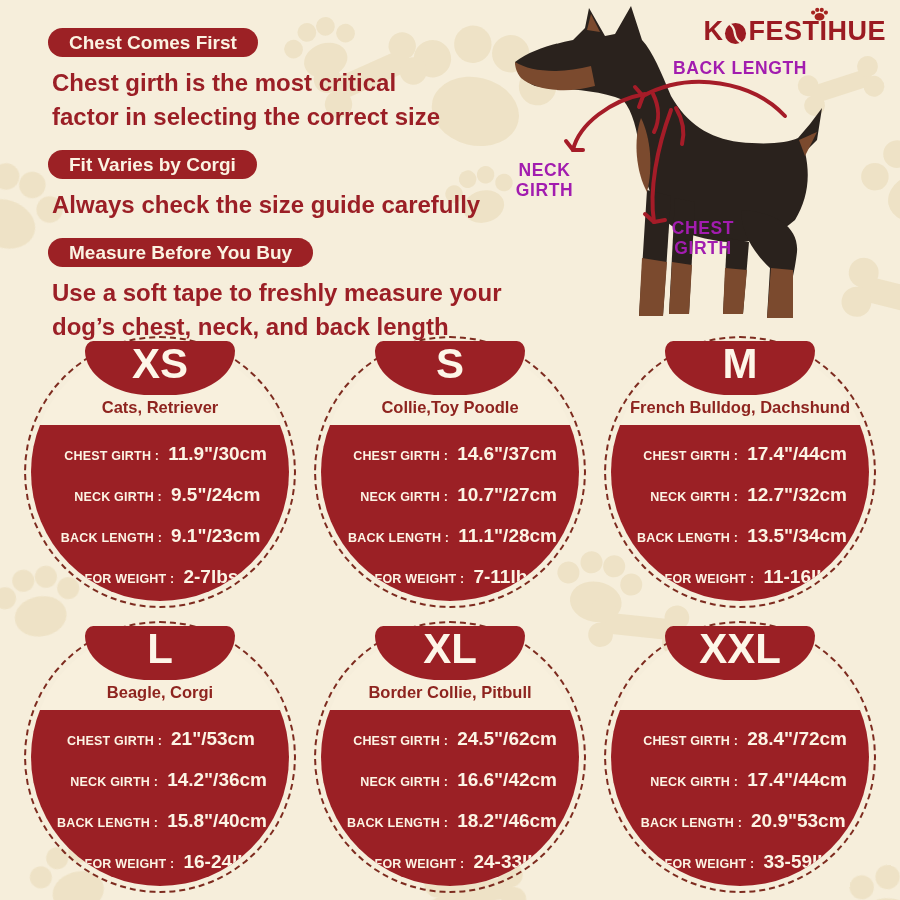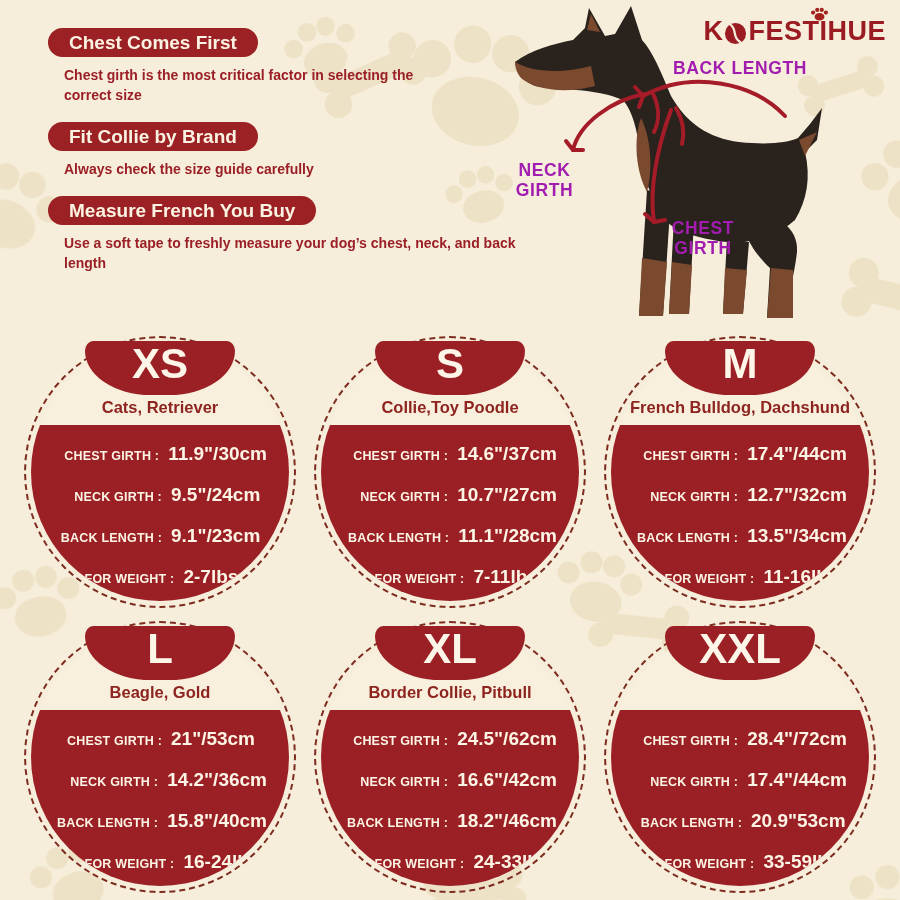--- a/index.html
+++ b/index.html
@@ -8,21 +8,21 @@
   .pattern{position:absolute;inset:0;z-index:0;}
   
   .brand{position:absolute;top:16px;right:14px;z-index:3;display:flex;align-items:center;
          font-weight:800;font-size:27px;color:#9b1b22;letter-spacing:.5px;}
   .brand .bean{width:23px;height:23px;margin:3px 1px 0 1px;}
   .brand .paw-over{position:absolute;top:-11px;right:57px;width:19px;height:17px;}
   
   .tips{position:absolute;left:48px;top:28px;z-index:2;}
   .pill{display:inline-block;background:#9c2125;color:#fbf3e2;font-weight:700;font-size:19px;
         padding:5px 21px;border-radius:22px;line-height:1;}
-  .tip-body{color:#9b1f26;font-weight:700;font-size:14px;line-height:1.42;margin:9px 0 16px 16px;}
+  .tip-body{color:#9b1f26;font-weight:700;font-size:24px;line-height:1.42;margin:9px 0 16px 4px;}
   .w400{width:400px;} .w470{width:490px;}
   
   .dog-wrap{position:absolute;left:495px;top:0;width:360px;height:335px;z-index:1;}
   .diag-label{position:absolute;color:#a21caf;font-weight:800;font-size:17.5px;letter-spacing:.6px;
               text-align:center;white-space:pre-line;line-height:1.15;}
   .lbl-back{left:160px;top:58px;width:170px;}
   .lbl-neck{left:2px;top:160px;width:95px;}
   .lbl-chest{left:158px;top:218px;width:100px;}
   
   .circle{position:absolute;width:272px;height:272px;border:2px dashed #7d2b1f;border-radius:50%;
@@ -98,23 +98,23 @@
           <circle cx="38" cy="26" r="11"></circle>
         <circle cx="62" cy="26" r="11"></circle>
           <circle cx="84" cy="40" r="11"></circle>
       </g>
     </svg>
   </div>
 
   <div class="tips">
     <div class="pill">Chest Comes First</div>
     <div class="tip-body w400">Chest girth is the most critical factor in selecting the correct size</div>
-    <div class="pill">Fit Collie by Brand</div>
+    <div class="pill">Fit Varies by Corgi</div>
     <div class="tip-body w470">Always check the size guide carefully</div>
-    <div class="pill">Measure French You Buy</div>
+    <div class="pill">Measure Before You Buy</div>
     <div class="tip-body w470">Use a soft tape to freshly measure your dog’s chest, neck, and back length</div>
   </div>
 
   <div class="dog-wrap">
     <svg width="360" height="335" viewBox="0 0 360 335">
 
       <path fill="#2a221d" d="M20 62 C36 50 58 44 78 40 L90 28 L94 8 L110 36 L120 34 L136 6 L147 40
         C158 52 166 72 176 96 C192 124 214 138 244 142 C272 145 292 143 303 138
         L315 124 L327 108 L322 140 L310 152 C316 178 312 200 300 220
         C278 240 246 246 218 240 C196 236 178 230 168 218 C156 198 148 176 145 152
@@ -237,21 +237,21 @@
       </div>
     </div>
     <div class="badge">
         <span>M</span>
       </div>
   </div>
 
   <div class="circle c4">
     <div class="inner">
         <div class="redfill"></div>
-      <div class="breeds">Beagle, Gold</div>
+      <div class="breeds">Beagle, Corgi</div>
       <div class="rows">
         <div class="srow">
             <span class="rl">CHEST GIRTH :</span>
             <span class="rv">21"/53cm</span>
           </div>
         <div class="srow">
             <span class="rl">NECK GIRTH :</span>
             <span class="rv">14.2"/36cm</span>
           </div>
         <div class="srow">

